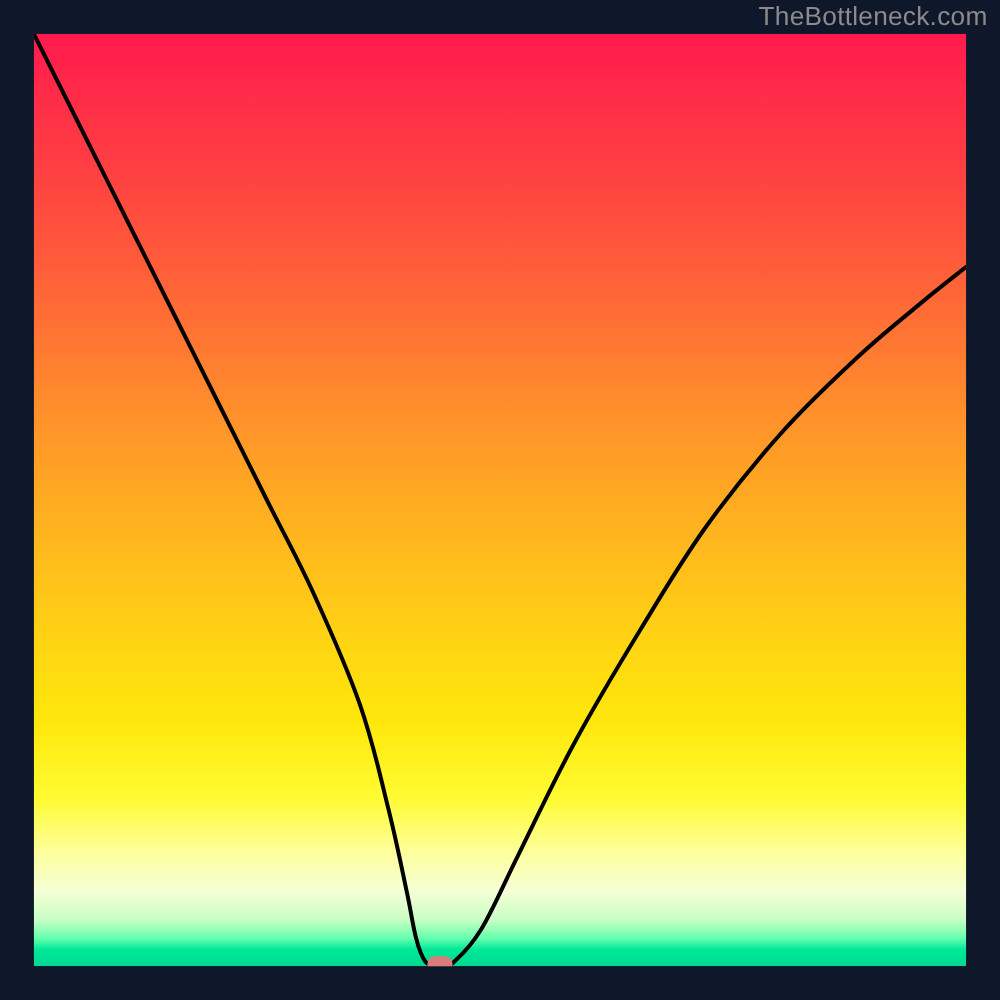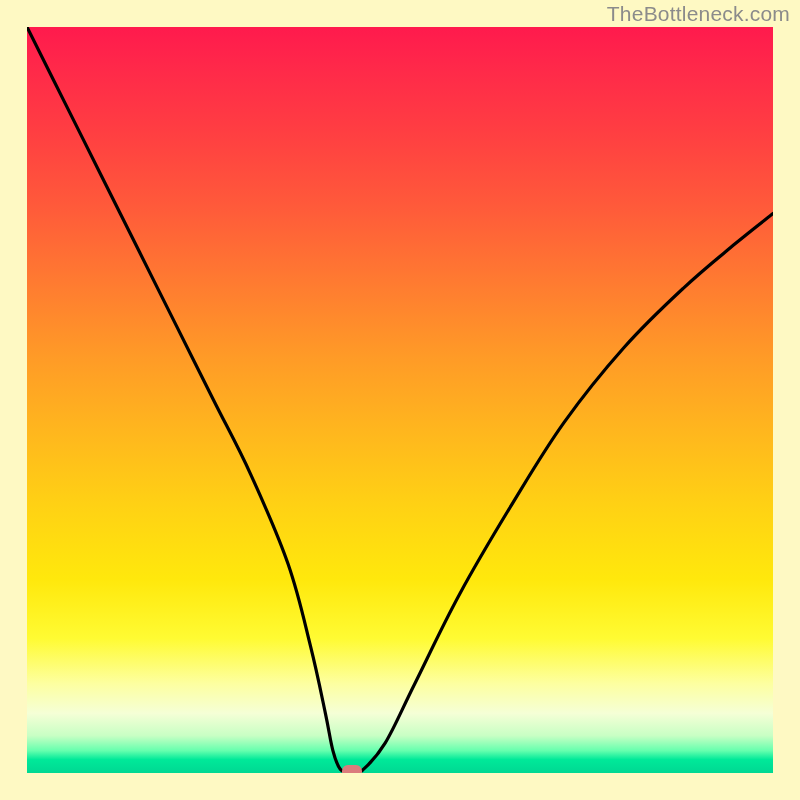--- a/index.html
+++ b/index.html
@@ -10,21 +10,21 @@
     background: #000;
     overflow: hidden;
     font-family: Arial, Helvetica, sans-serif;
   }
   .frame {
     position: absolute;
     left: 0;
     top: 0;
     width: 800px;
     height: 800px;
-    background: #fef9c3;
+    background: #0f172a;
   }
   .plot-area {
     position: absolute;
     left: 27px;
     top: 27px;
     width: 746px;
     height: 746px;
     overflow: hidden;
   }
   .gradient-bg {

